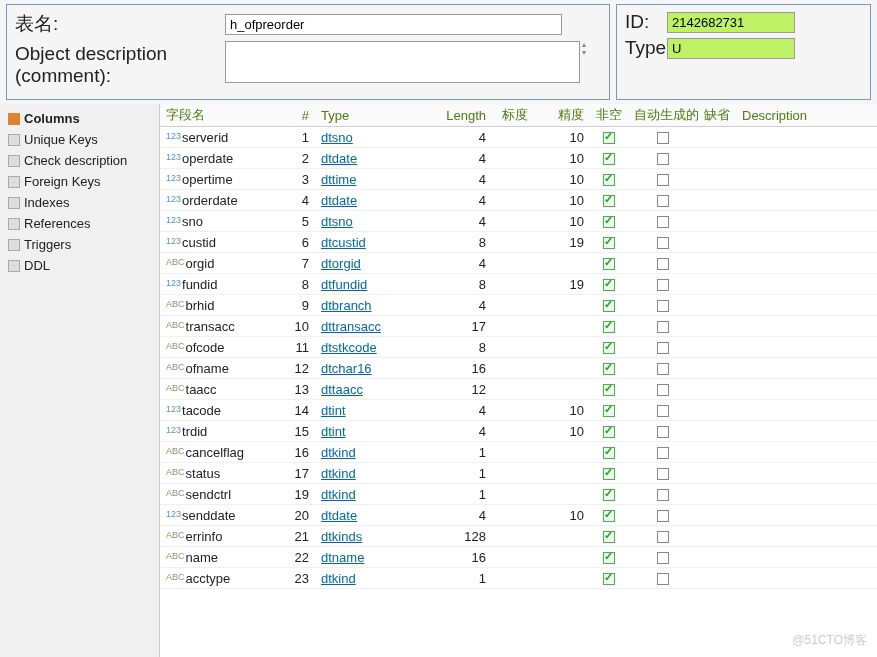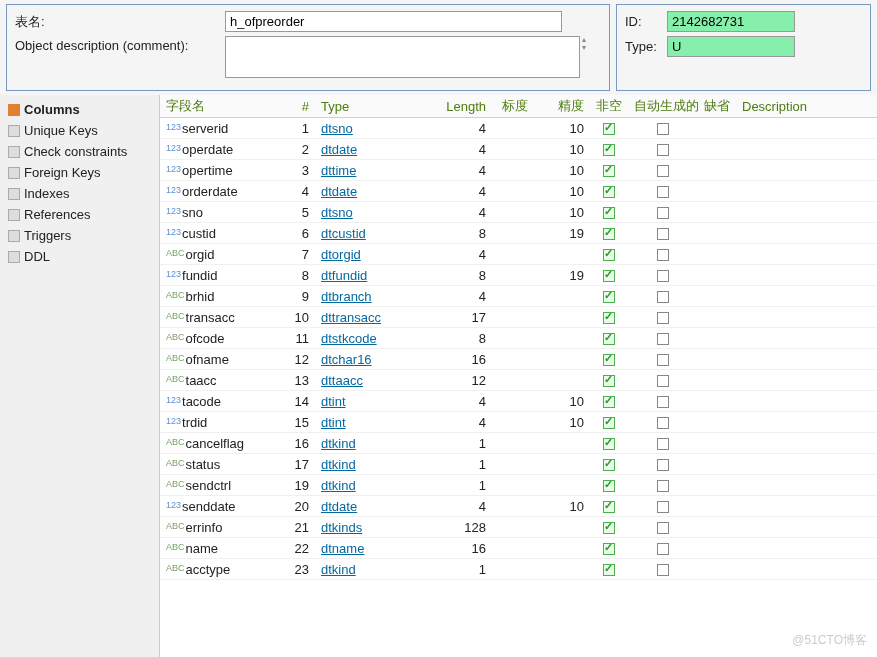--- a/index.html
+++ b/index.html
@@ -1,29 +1,29 @@
 <!DOCTYPE html>
 <html><head>
 <meta charset="utf-8">
 <style>
 * { box-sizing: border-box; margin: 0; padding: 0; }
 body { font-family: "Microsoft YaHei", "Segoe UI", Arial, sans-serif; font-size: 13px; background: #f0f0f0; color: #222; width: 877px; height: 657px; overflow: hidden; }
 .top-panel { display: flex; gap: 6px; padding: 4px 6px 4px 6px; background: #f5f5f5; }
 .top-left { flex: 1; border: 1px solid #7a99bf; padding: 6px 8px 8px 8px; background: #f5f5f5; }
 .top-right { width: 255px; border: 1px solid #7a99bf; padding: 6px 8px 8px 8px; background: #f5f5f5; }
 .form-row { display: flex; align-items: center; margin-bottom: 4px; }
-.form-label { color: #222; font-size: 13px; }
+.form-label { color: #222; font-size: 19px; }
 .form-input { border: 1px solid #999; background: #fff; padding: 2px 4px; font-size: 13px; font-family: inherit; }
 .top-left .row1 .form-label { width: 210px; }
 .top-left .row1 .form-input { width: 337px; }
 .top-left .row2 { align-items: flex-start; }
 .top-left .row2 .form-label { width: 210px; padding-top: 2px; }
 .top-left .row2 textarea { width: 355px; height: 42px; resize: none; }
 .top-right .form-label { width: 42px; }
-.top-right .form-input { width: 128px; background: #86efac; }
+.top-right .form-input { width: 128px; background: #bef264; }
 
 .main { display: flex; height: calc(657px - 90px); }
 .sidebar { width: 160px; background: #f0f0f0; border-right: 1px solid #ccc; padding-top: 4px; }
 .side-item { padding: 3px 6px 3px 8px; display: flex; align-items: center; gap: 4px; cursor: pointer; }
 .side-item.active { font-weight: bold; }
 .side-icon { width: 12px; height: 12px; display: inline-block; flex-shrink: 0; }
 
 .grid-wrap { flex: 1; background: #fff; overflow: hidden; }
 table { border-collapse: collapse; width: 100%; table-layout: fixed; }
 th { text-align: left; font-weight: normal; padding: 2px 6px; border-bottom: 1px solid #d0d0d0; background: #fafafa; color: #4d7c0f; font-size: 13px; white-space: nowrap; overflow: hidden; }
@@ -85,21 +85,21 @@
       <div class="side-item active">
         <span class="side-icon" style="background: rgb(224, 128, 48);"></span>
         <span>Columns</span>
       </div>
       <div class="side-item">
         <span class="side-icon" style="background: rgb(221, 221, 221); border: 1px solid rgb(170, 170, 170);"></span>
         <span>Unique Keys</span>
       </div>
       <div class="side-item">
         <span class="side-icon" style="background: rgb(221, 221, 221); border: 1px solid rgb(170, 170, 170);"></span>
-        <span>Check constraints</span>
+        <span>Check description</span>
       </div>
       <div class="side-item">
         <span class="side-icon" style="background: rgb(221, 221, 221); border: 1px solid rgb(170, 170, 170);"></span>
         <span>Foreign Keys</span>
       </div>
       <div class="side-item">
         <span class="side-icon" style="background: rgb(221, 221, 221); border: 1px solid rgb(170, 170, 170);"></span>
         <span>Indexes</span>
       </div>
       <div class="side-item">

